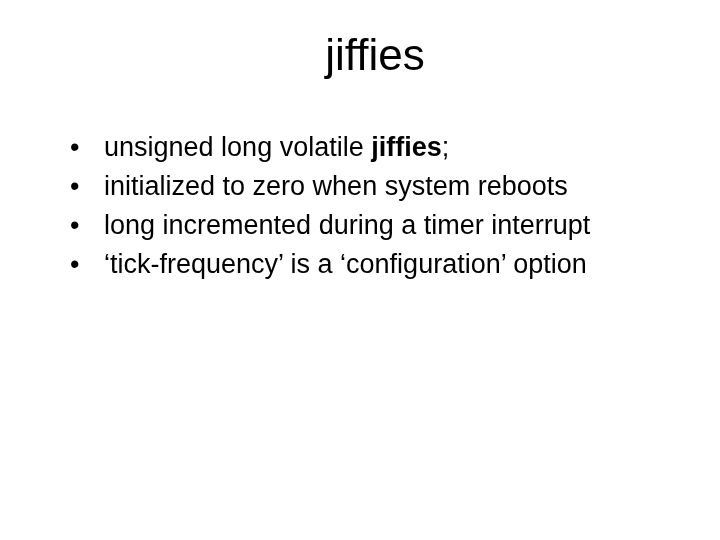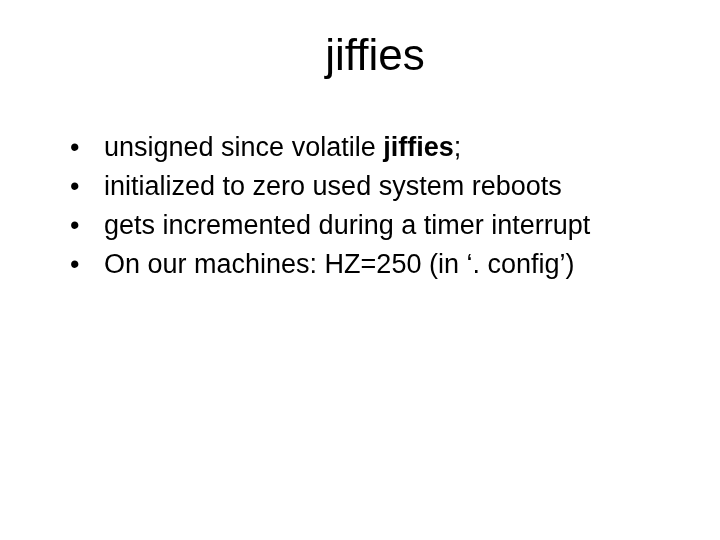--- a/index.html
+++ b/index.html
@@ -46,25 +46,25 @@
   }
   .b { font-weight: bold; }
 </style>
 </head>
 <body>
 
 <div class="slide">
   <div class="title">jiffies</div>
   <ul class="bullets">
     <li>
-      <span>unsigned since volatile   </span><span class="b">jiffies</span><span>;</span>
+      <span>unsigned long volatile   </span><span class="b">jiffies</span><span>;</span>
     </li>
     <li>
-      <span>initialized to zero used system reboots</span>
+      <span>initialized to zero when system reboots</span>
     </li>
     <li>
-      <span>gets incremented during a timer interrupt</span>
+      <span>long incremented during a timer interrupt</span>
     </li>
     <li>
-      <span>On our machines:  HZ=250   (in ‘. config’)</span>
+      <span>‘tick-frequency’ is a ‘configuration’ option</span>
     </li>
   </ul>
 </div>
 
 </body></html>

